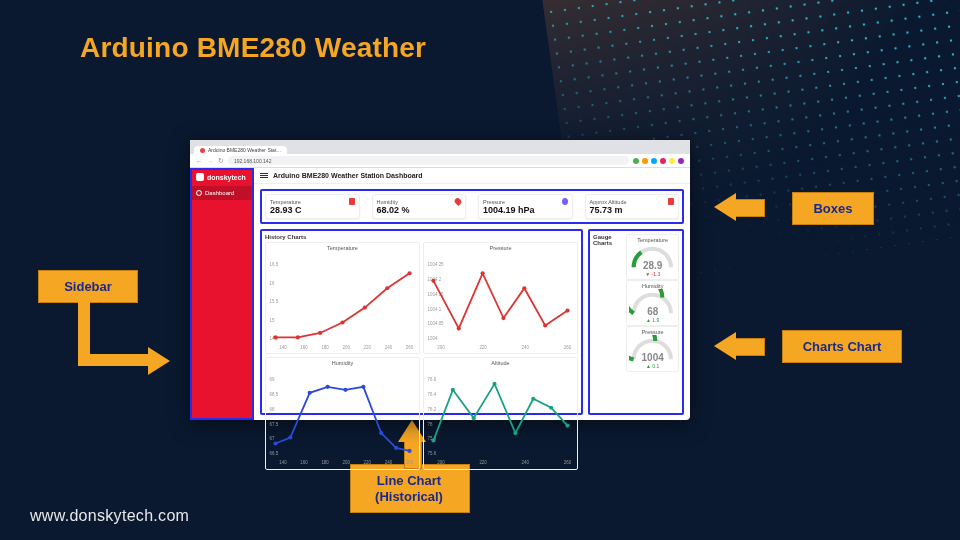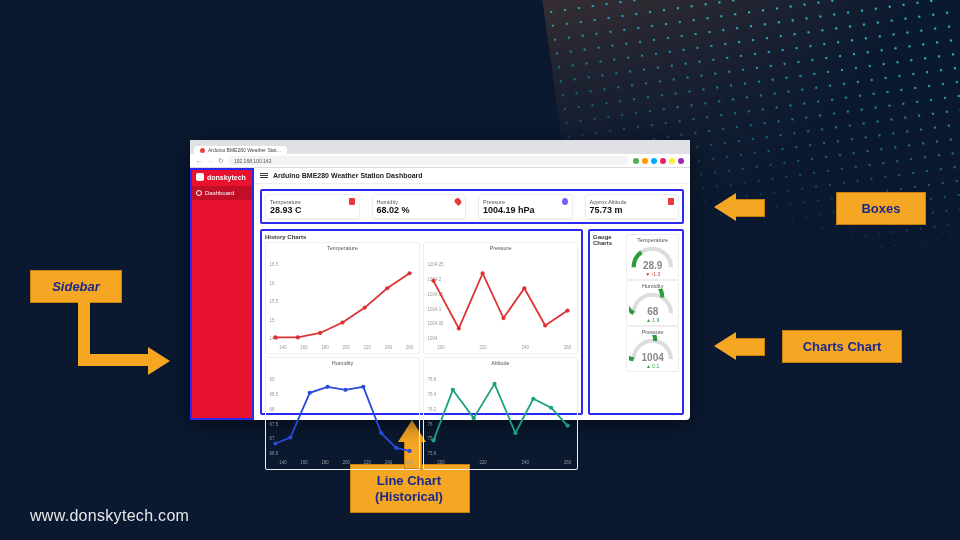--- a/index.html
+++ b/index.html
@@ -130,28 +130,28 @@
   .delta.up{color:#2a9d3a;}
 
   .hl-sidebar{position:absolute; border:2px solid #2a2af0; pointer-events:none;}
 </style>
 </head>
 <body>
 
 <div class="dots"></div>
 
 <div class="title">
-  <br>
+  <span>Arduino BME280 Weather</span><br>
 </div>
 
-<div class="callout" style="left:30px; top:270px; width:92px;font-style:italic;">Sidebar</div>
+<div class="callout" style="left:38px; top:270px; width:100px;">Sidebar</div>
 <div class="elbow" style="left:78px; top:300px; width:70px; height:66px;"></div>
 <div class="arrow right" style="left:148px; top:347px;"></div>
 
-<div class="callout" style="left:792px; top:192px; width:90px;margin-left:44px;">Boxes</div>
+<div class="callout" style="left:792px; top:192px; width:82px;">Boxes</div>
 <div class="arrow left" style="left:714px; top:193px;"></div>
 
 <div class="callout" style="left:782px; top:330px; width:120px;">Charts Chart</div>
 <div class="arrow left" style="left:714px; top:332px;"></div>
 
 <div class="callout two-line" style="left:350px; top:464px; width:120px;">
   <span>Line Chart</span><br>
   <span>(Historical)</span>
 </div>
 <div class="arrow up" style="left:398px; top:420px;"></div>

